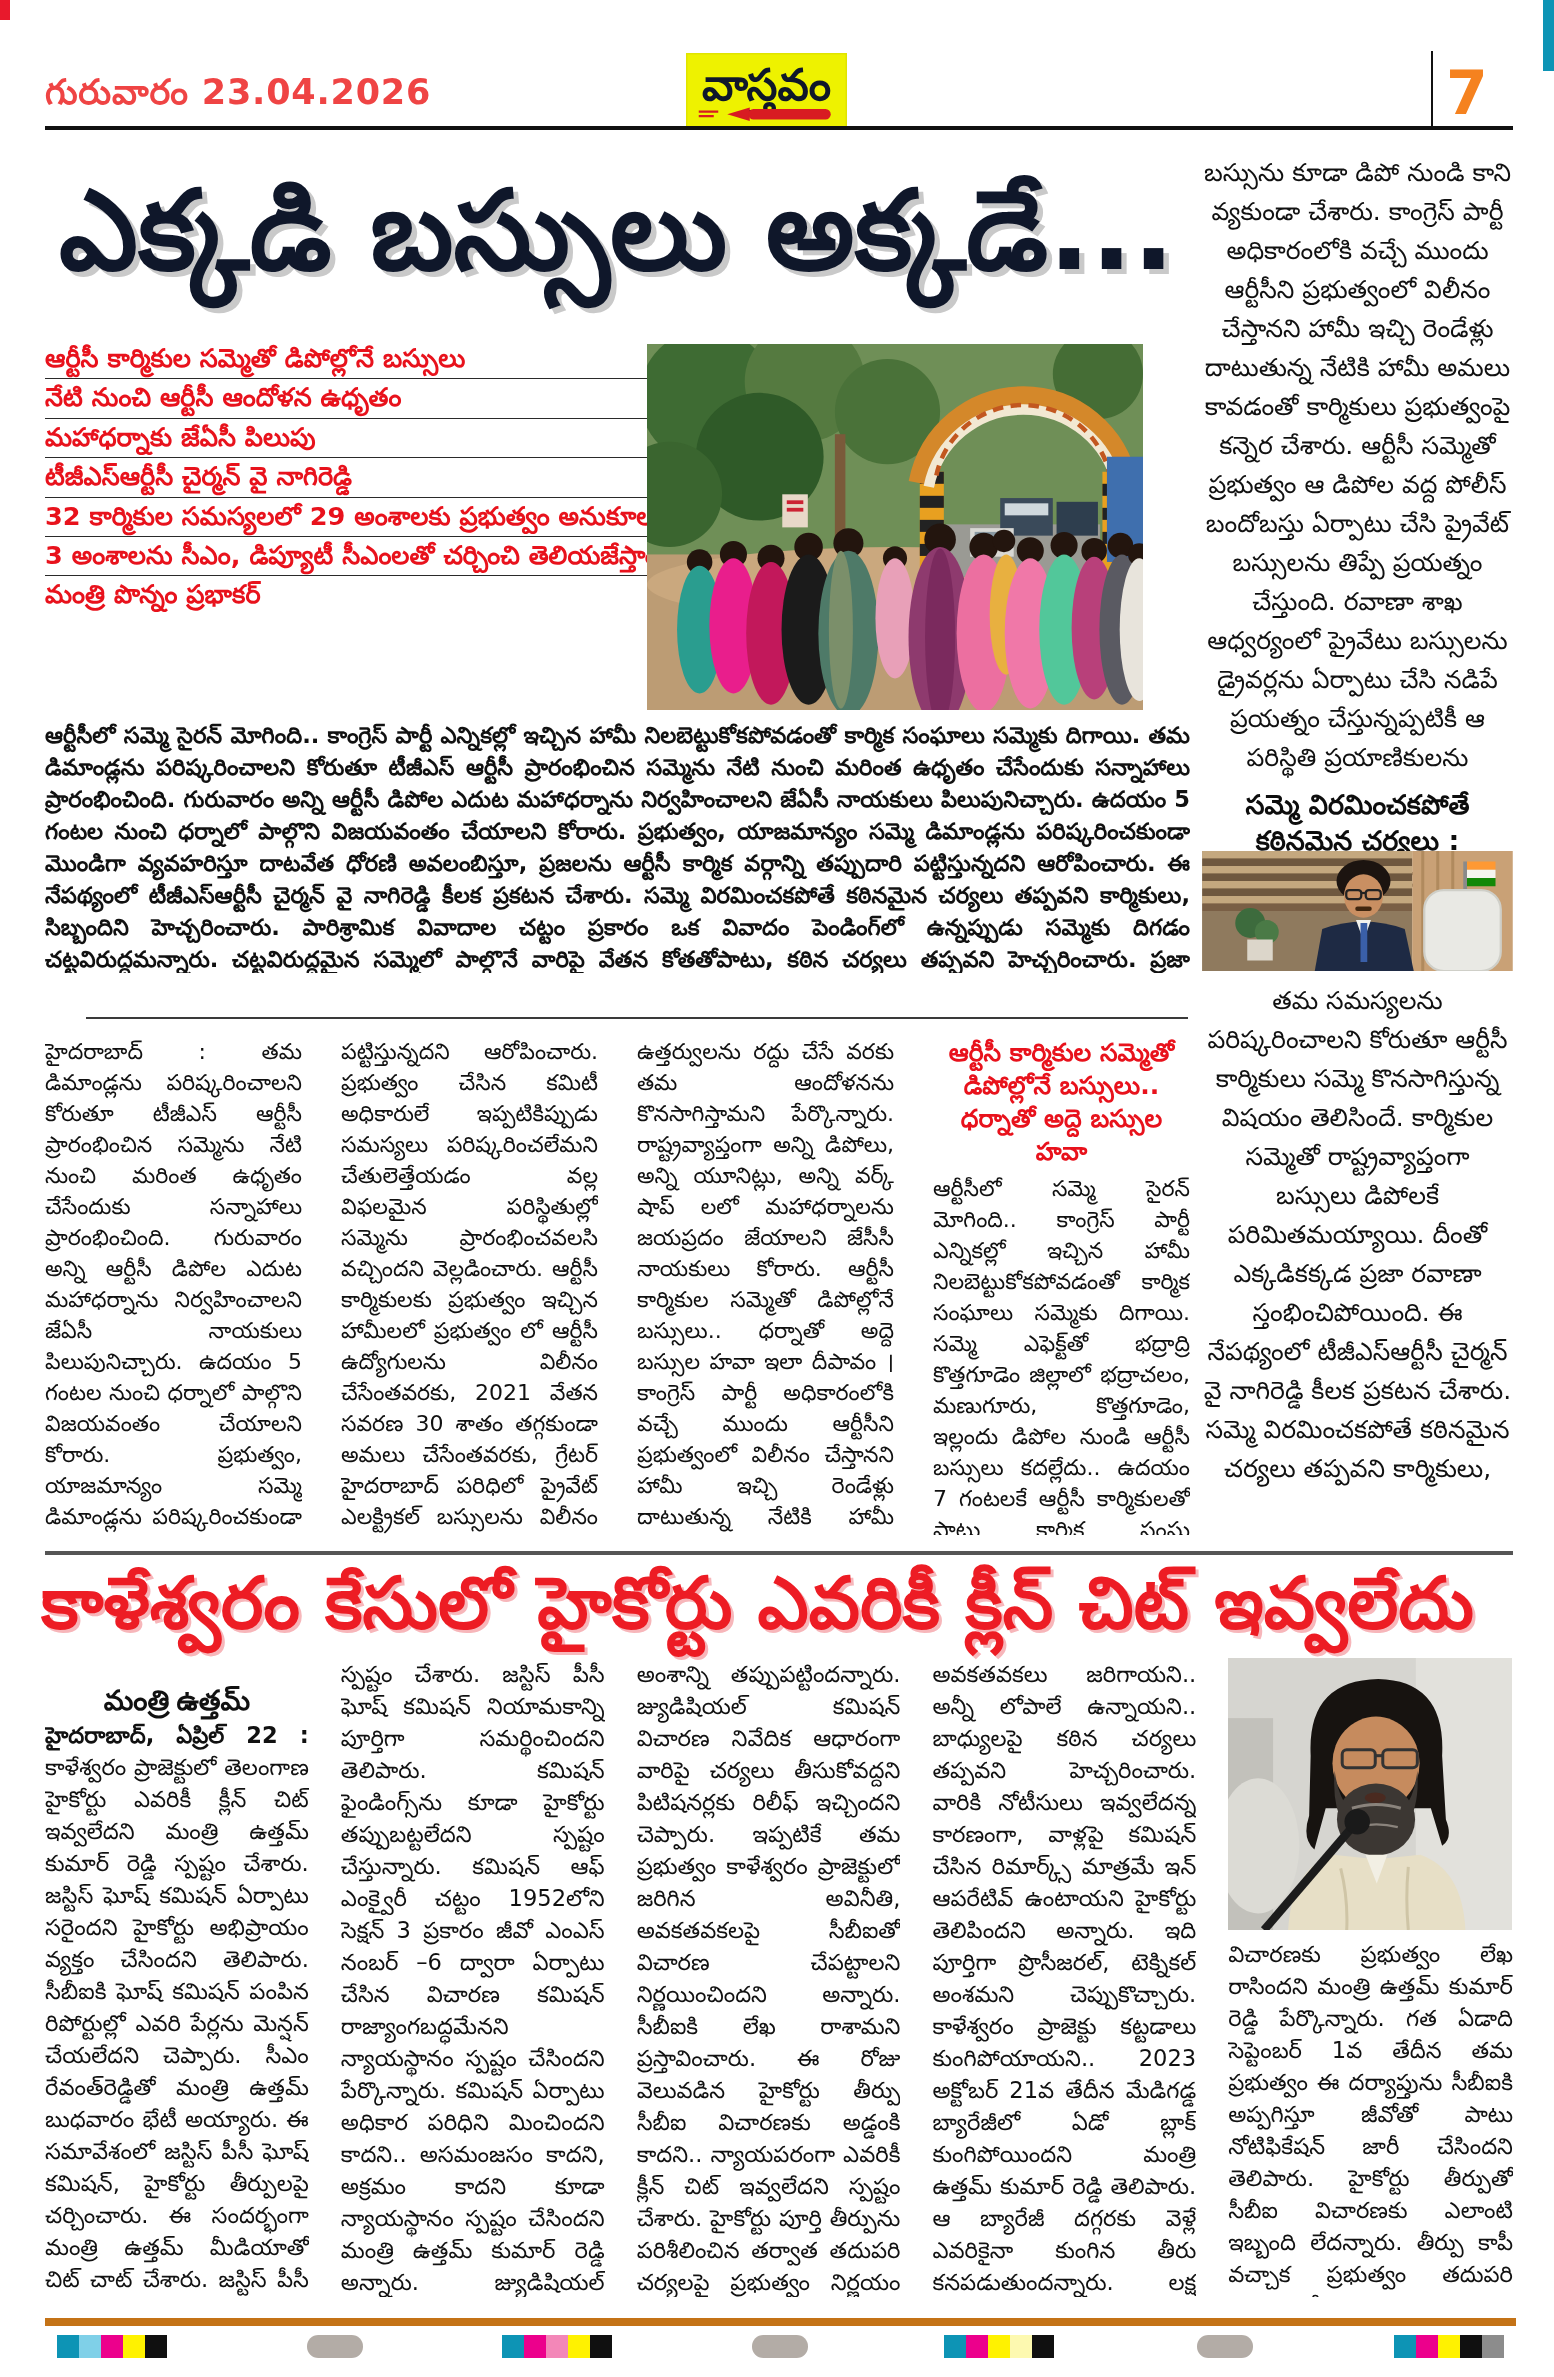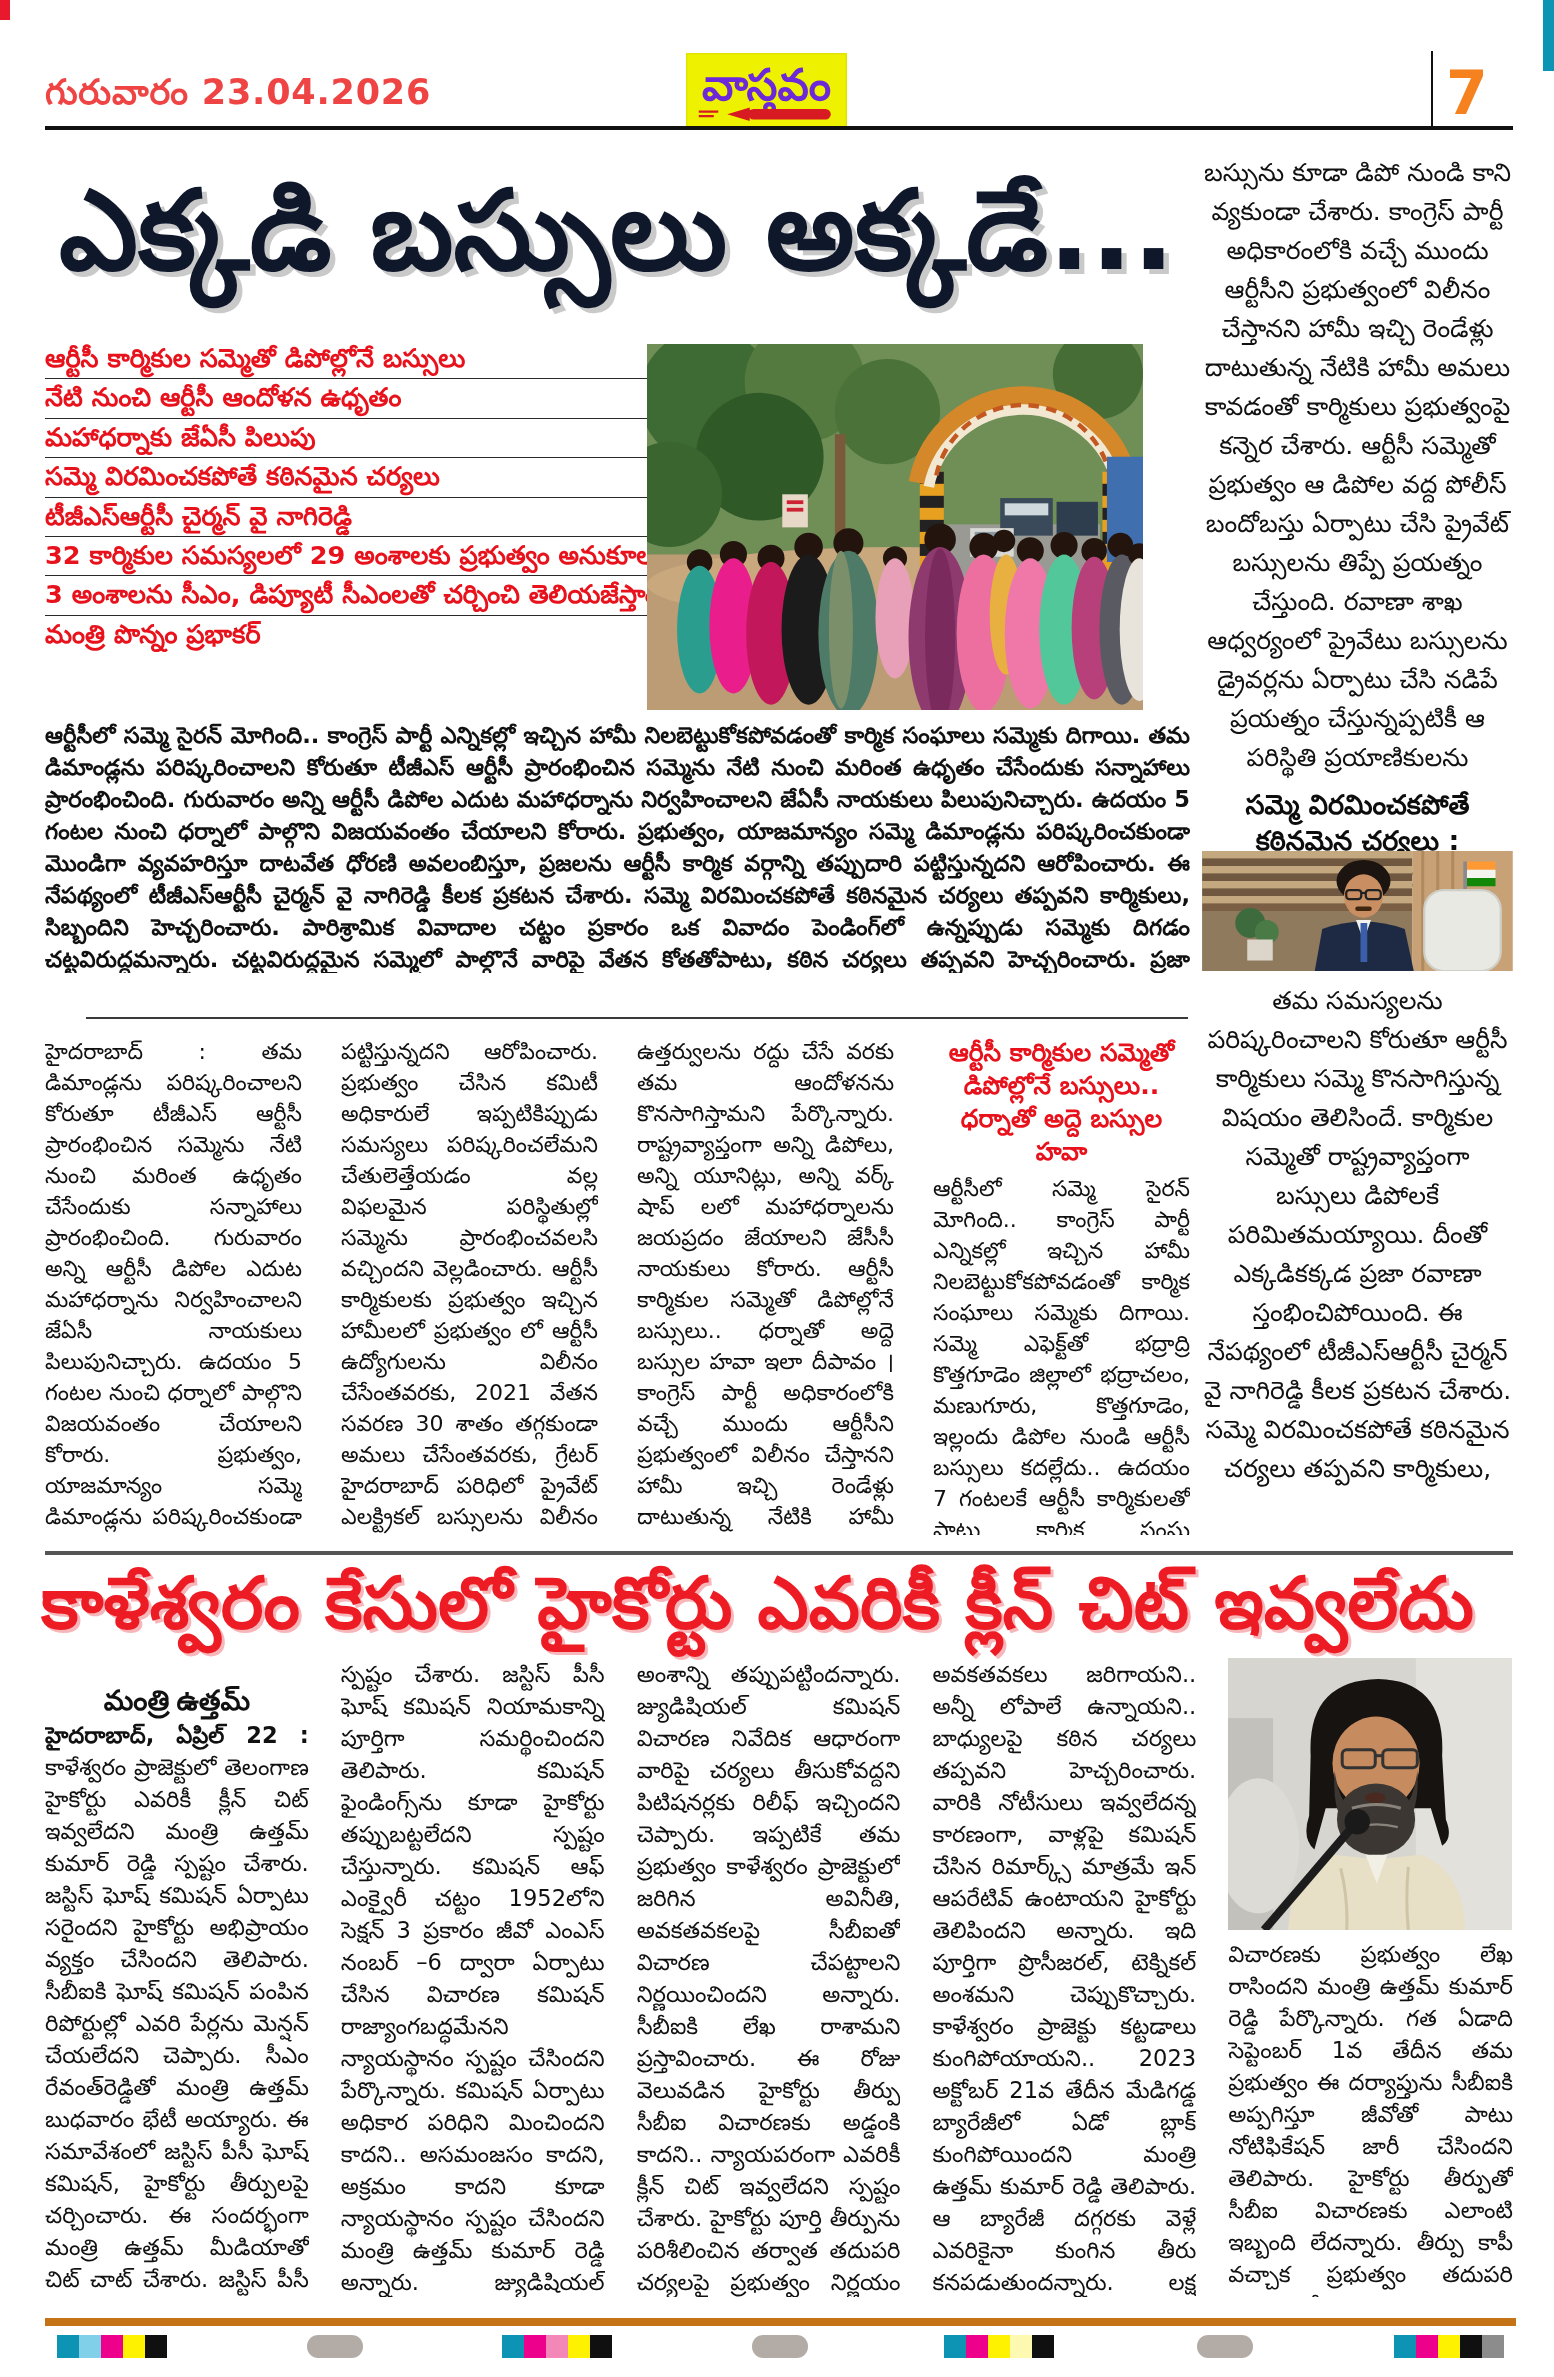--- a/index.html
+++ b/index.html
@@ -8,21 +8,21 @@
     font-family:"DejaVu Sans","Liberation Sans",sans-serif;color:#111;
   }
   .abs{position:absolute;}
   
   .mark-topleft{left:0;top:0;width:9.8px;height:20.3px;background:#e8192c;}
   .mark-topright{left:1543px;top:0;width:11.3px;height:71px;background:#0d94b5;}
   
   .date{left:45px;top:72px;font-size:35px;font-weight:bold;color:#ef4444;letter-spacing:0.8px;}
   .logo-box{left:686px;top:53px;width:161px;height:75px;background:#eef200;
     display:flex;align-items:center;justify-content:center;box-shadow:0 0 0 1.5px #e0e400 inset;}
-  .logo-text{font-size:44px;font-weight:bold;color:#6d28d9;line-height:1;margin-top:-10.5px;text-align:right;}
+  .logo-text{font-size:44px;font-weight:bold;color:#0f172a;line-height:1;margin-top:-10.5px;text-align:right;}
   .logo-pen{position:absolute;left:10.5px;bottom:6px;width:140px;height:16.5px;}
   .pagenum-line{left:1431px;top:51px;width:2.3px;height:75px;background:#111;}
   .pagenum{left:1446px;top:63px;font-size:60px;font-weight:bold;color:#f5821f;line-height:1;}
   .header-rule{left:45px;top:126px;width:1468px;height:3.8px;background:#111;}
   
   .headline1{left:59px;top:164px;width:1128px;font-size:111px;line-height:1.2;font-weight:bold;
     color:#0f172a;text-shadow:5.3px 5.3px 0 #c9c9c9;white-space:nowrap;}
   .subheads{left:45px;top:340px;width:602px;}
   .subhead-item{display:block;text-align:left;font-size:25.6px;line-height:1;font-weight:bold;
     color:#e8121c;padding:6px 0 6.8px 0;border-bottom:1.5px solid #2a2a2a;white-space:nowrap;overflow:visible;}
@@ -80,21 +80,20 @@
 <div class="abs pagenum-line"></div>
 <div class="abs pagenum">7</div>
 <div class="abs header-rule"></div>
 
 <div class="abs headline1">ఎక్కడి బస్సులు అక్కడే...</div>
 
 <div class="abs subheads">
   <span class="subhead-item">ఆర్టీసీ కార్మికుల సమ్మెతో డిపోల్లోనే బస్సులు</span>
   <span class="subhead-item">నేటి నుంచి ఆర్టీసీ ఆందోళన ఉధృతం</span>
   <span class="subhead-item">మహాధర్నాకు జేఏసీ పిలుపు</span>
-  <span class="subhead-item">సమ్మె విరమించకపోతే కఠినమైన చర్యలు</span>
   <span class="subhead-item">టీజీఎస్ఆర్టీసీ చైర్మన్ వై నాగిరెడ్డి</span>
   <span class="subhead-item">32 కార్మికుల సమస్యలలో 29 అంశాలకు ప్రభుత్వం అనుకూలం</span>
   <span class="subhead-item">3 అంశాలను సీఎం, డిప్యూటీ సీఎంలతో చర్చించి తెలియజేస్తాం</span>
   <span class="subhead-item">మంత్రి పొన్నం ప్రభాకర్</span>
 </div>
 
 <div class="abs protest-photo">
   <svg width="496" height="366" viewBox="0 0 660 487">
     <rect x="0" y="0" width="660" height="300" fill="#6f8f57"></rect>
     <circle cx="80" cy="70" r="90" fill="#3e6b33"></circle>

